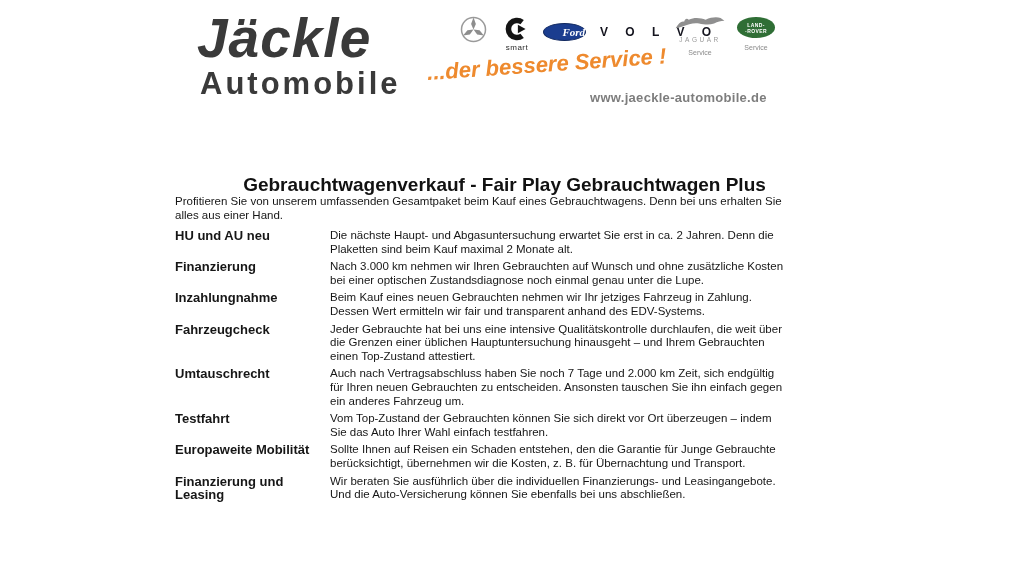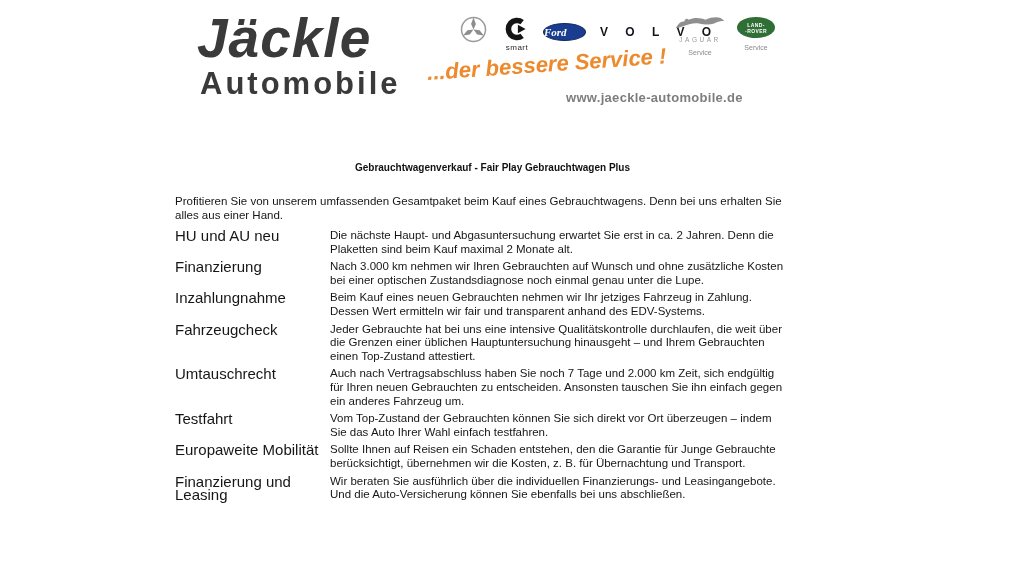--- a/index.html
+++ b/index.html
@@ -18,21 +18,21 @@
     font-size:31px;font-weight:bold;letter-spacing:3px;color:#3a3a3a;
   }
   .brand{position:absolute;text-align:center;}
   .brand-label{font-size:8px;color:#2a2a2a;letter-spacing:0.5px;}
   .mercedes{left:460px;top:16px;}
   .smart{left:504px;top:17px;width:26px;}
   .smart .brand-label{margin-top:-2px;}
   .ford-oval{
     position:absolute;left:543px;top:23px;width:43px;height:18px;
     background:#1b3d8f;border:1px solid #12295f;border-radius:50%;
-    display:flex;align-items:center;justify-content:flex-start;box-sizing:border-box;
+    display:flex;align-items:center;justify-content:flex-end;box-sizing:border-box;
   }
   .ford-oval span{
     color:#ffffff;font-family:"Liberation Serif", serif;
     font-style:italic;font-weight:bold;font-size:11px;line-height:11px;
   }
   .volvo{
     position:absolute;left:600px;top:25px;
     font-size:12px;font-weight:bold;letter-spacing:7px;color:#14141e;
   }
   .jaguar{left:672px;top:16px;width:56px;}
@@ -47,37 +47,37 @@
   .lr-oval div{
     color:#ffffff;font-size:5px;line-height:6px;font-weight:bold;letter-spacing:0.4px;
   }
   .tagline{
     position:absolute;left:428px;top:60px;width:230px;
     font-size:22px;font-weight:bold;font-style:italic;
     color:#ee8a2e;transform:rotate(-4deg);transform-origin:left bottom;
     white-space:nowrap;
   }
   .website{
-    position:absolute;left:566px;top:90px;
+    position:absolute;left:590px;top:90px;
     font-size:13px;font-weight:bold;color:#7d7d7d;letter-spacing:0.3px;
   }
   
   .title{
-    position:absolute;left:175px;top:162px;width:635px;margin:0;
-    text-align:center;font-size:10px;font-weight:bold;color:#111111;
+    position:absolute;left:175px;top:162px;width:635px;margin:12px;
+    text-align:center;font-size:19px;font-weight:bold;color:#111111;
   }
   .intro{
     position:absolute;left:175px;top:194px;width:620px;margin:0;
     font-size:11.5px;line-height:14.2px;
   }
   .services{position:absolute;left:175px;top:229px;width:635px;}
   .service-row{display:flex;margin-bottom:4px;}
   .service-term{
-    width:155px;flex:0 0 155px;font-weight:normal;
-    font-size:15px;line-height:13.6px;
+    width:155px;flex:0 0 155px;font-weight:bold;
+    font-size:13px;line-height:13.6px;
   }
   .service-desc{
     width:455px;flex:0 0 455px;
     font-size:11.5px;line-height:13.6px;
   }
 </style>
 </head>
 <body>
 
 <div class="page">

